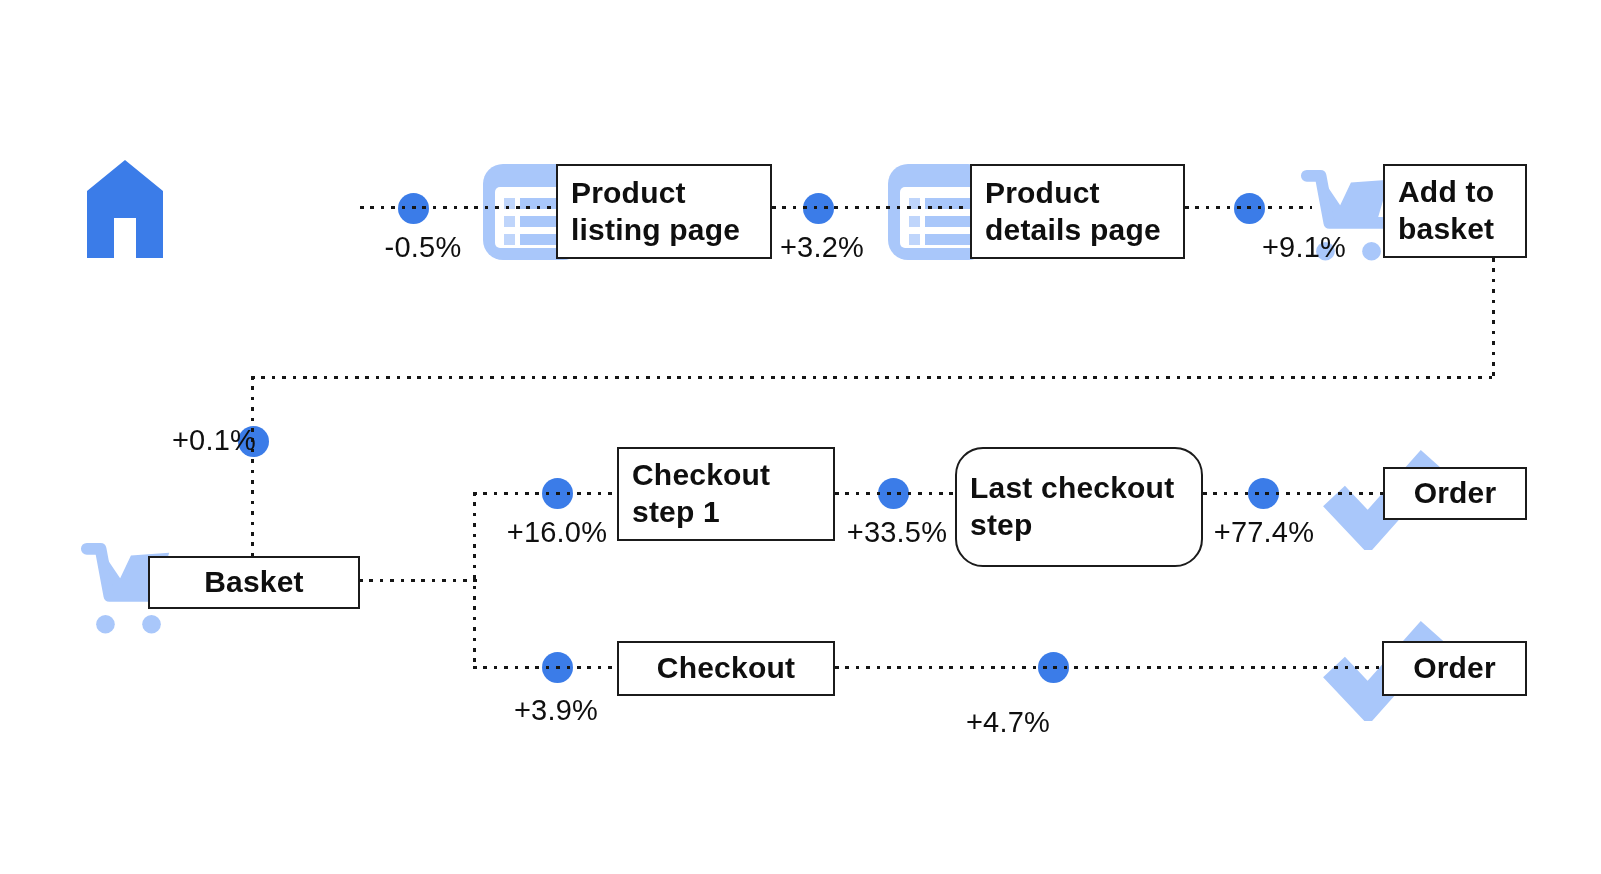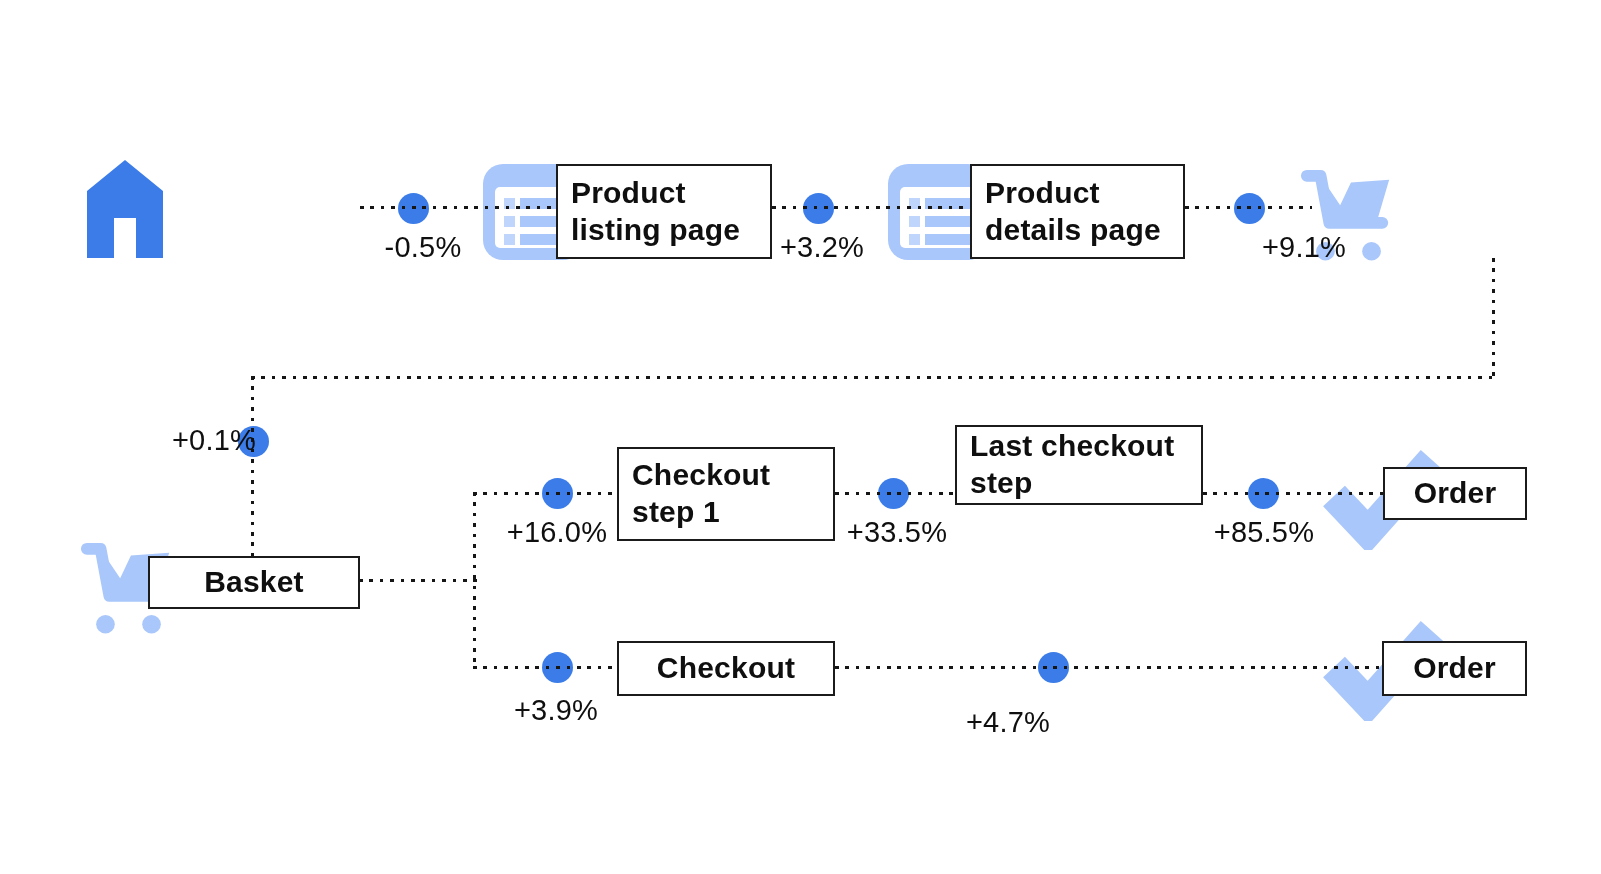--- a/index.html
+++ b/index.html
@@ -131,44 +131,48 @@
   <div class="hline" style="left:835px;top:666px;width:547px;"></div>
 
   <div class="box leftpad" style="left:556px;top:164px;width:216px;height:95px;">
     <span class="lbl">Product
 listing page</span>
   </div>
   <div class="box leftpad" style="left:970px;top:164px;width:215px;height:95px;">
     <span class="lbl">Product
 details page</span>
   </div>
+  <div class="box leftpad" style="left:1383px;top:164px;width:144px;height:94px;">
+    <span class="lbl">Add to
+basket</span>
+  </div>
   <div class="box center" style="left:148px;top:556px;width:212px;height:53px;">
     <span class="lbl">Basket</span>
   </div>
   <div class="box leftpad" style="left:617px;top:447px;width:218px;height:94px;">
     <span class="lbl">Checkout
 step 1</span>
   </div>
-  <div class="box leftpad" style="left:955px;top:425px;width:248px;height:80px;">
+  <div class="box leftpad" style="left:955px;top:447px;width:248px;height:120px;border-radius:28px;">
     <span class="lbl">Last checkout
 step</span>
   </div>
   <div class="box center" style="left:1383px;top:467px;width:144px;height:53px;">
     <span class="lbl">Order</span>
   </div>
   <div class="box center" style="left:617px;top:641px;width:218px;height:55px;">
     <span class="lbl">Checkout</span>
   </div>
   <div class="box center" style="left:1382px;top:641px;width:145px;height:55px;">
     <span class="lbl">Order</span>
   </div>
 
   <div class="pct" style="left:423px;top:231px;">-0.5%</div>
   <div class="pct" style="left:822px;top:231px;">+3.2%</div>
   <div class="pct" style="left:1304px;top:231px;">+9.1%</div>
   <div class="pct" style="left:178px;top:424px;margin-left:36px;">+0.1%</div>
   <div class="pct" style="left:557px;top:516px;">+16.0%</div>
   <div class="pct" style="left:897px;top:516px;">+33.5%</div>
-  <div class="pct" style="left:1264px;top:516px;">+85.5%</div>
+  <div class="pct" style="left:1264px;top:516px;">+77.4%</div>
   <div class="pct" style="left:556px;top:694px;">+3.9%</div>
   <div class="pct" style="left:1008px;top:694px;margin-top:12px;">+4.7%</div>
 
 </div>
 
 </body></html>

